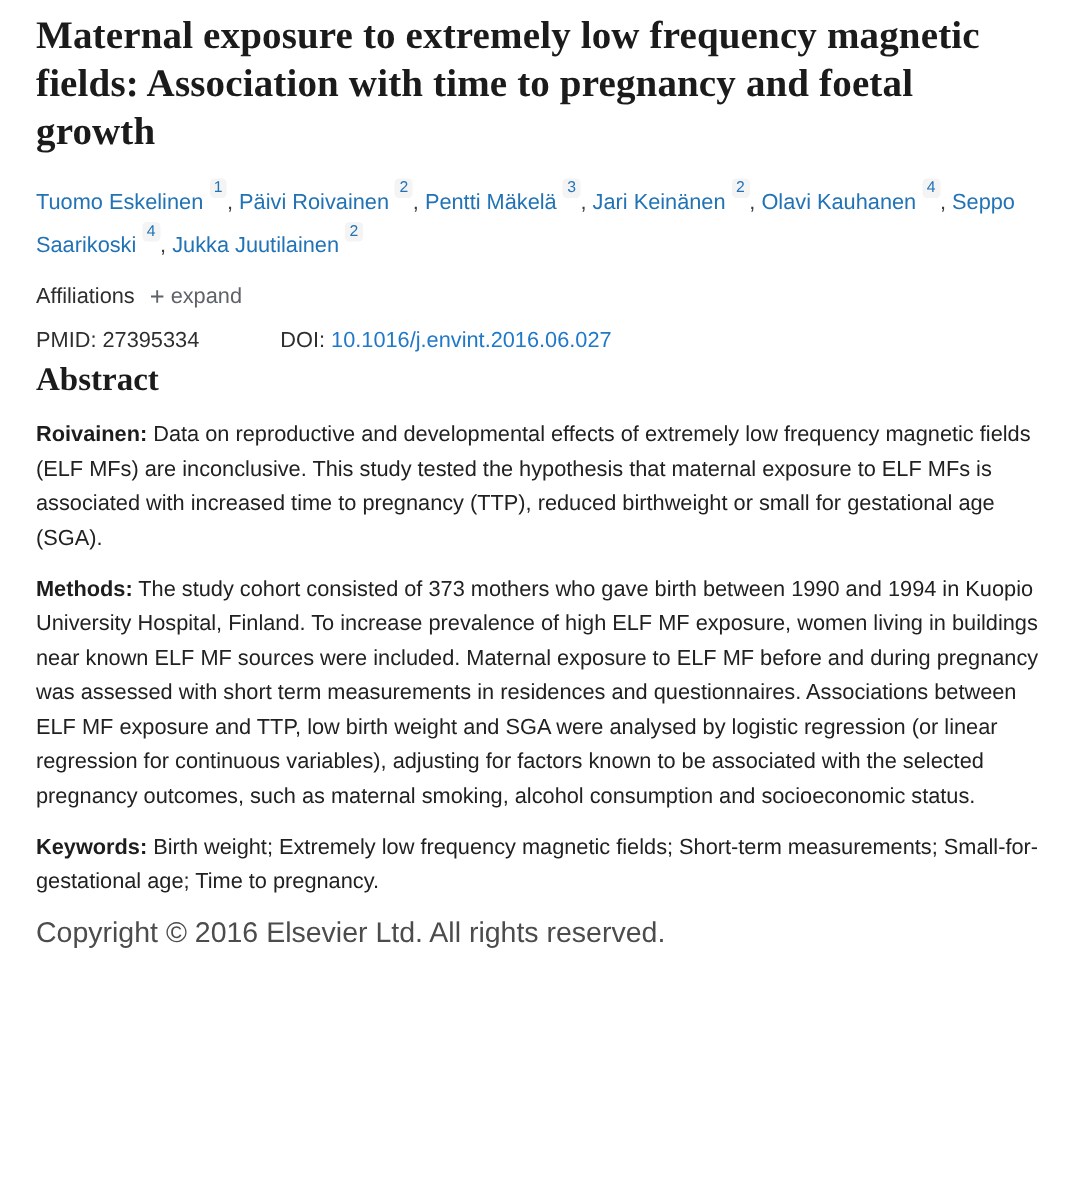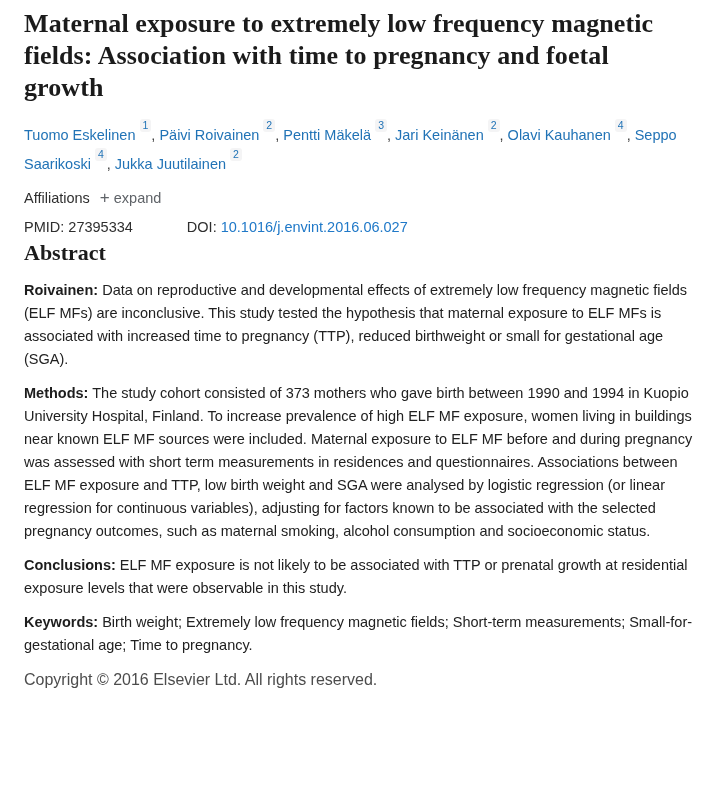--- a/index.html
+++ b/index.html
@@ -98,21 +98,21 @@
   .abstract-body { margin-top: 11px; max-width: 678px; }
   .para {
     font-size: 14.5px;
     line-height: 23px;
     color: #212121;
     margin-bottom: 11px;
   }
   .para .lead { font-weight: bold; color: #1d1d1d; }
   .copyright {
     margin-top: 14px;
-    font-size: 16px;
+    font-size: 19px;
     line-height: 18px;
     color: #4c4c4c;
   }
 </style>
 </head>
 <body>
 
 <div class="page">
 
   <h1 class="article-title">Maternal exposure to extremely low frequency magnetic fields: Association with time to pregnancy and foetal growth</h1>
@@ -142,19 +142,18 @@
       <span class="id-label">DOI:</span>
       <a class="doi-link">10.1016/j.envint.2016.06.027</a>
     </span>
   </div>
 
   <h2 class="abstract-heading">Abstract</h2>
 
   <div class="abstract-body">
     <p class="para"><strong class="lead">Roivainen:</strong><span> Data on reproductive and developmental effects of extremely low frequency magnetic fields (ELF MFs) are inconclusive. This study tested the hypothesis that maternal exposure to ELF MFs is associated with increased time to pregnancy (TTP), reduced birthweight or small for gestational age (SGA).</span></p>
     <p class="para"><strong class="lead">Methods:</strong><span> The study cohort consisted of 373 mothers who gave birth between 1990 and 1994 in Kuopio University Hospital, Finland. To increase prevalence of high ELF MF exposure, women living in buildings near known ELF MF sources were included. Maternal exposure to ELF MF before and during pregnancy was assessed with short term measurements in residences and questionnaires. Associations between ELF MF exposure and TTP, low birth weight and SGA were analysed by logistic regression (or linear regression for continuous variables), adjusting for factors known to be associated with the selected pregnancy outcomes, such as maternal smoking, alcohol consumption and socioeconomic status.</span></p>
-    <p class="para"><strong class="lead">Conclusions:</strong><span> ELF MF exposure is not likely to be associated with TTP or prenatal growth at residential exposure levels that were observable in this study.</span></p>
     <p class="para"><strong class="lead">Keywords:</strong><span> Birth weight; Extremely low frequency magnetic fields; Short-term measurements; Small-for-gestational age; Time to pregnancy.</span></p>
   </div>
 
   <div class="copyright">Copyright © 2016 Elsevier Ltd. All rights reserved.</div>
 
 </div>
 
 </body></html>

